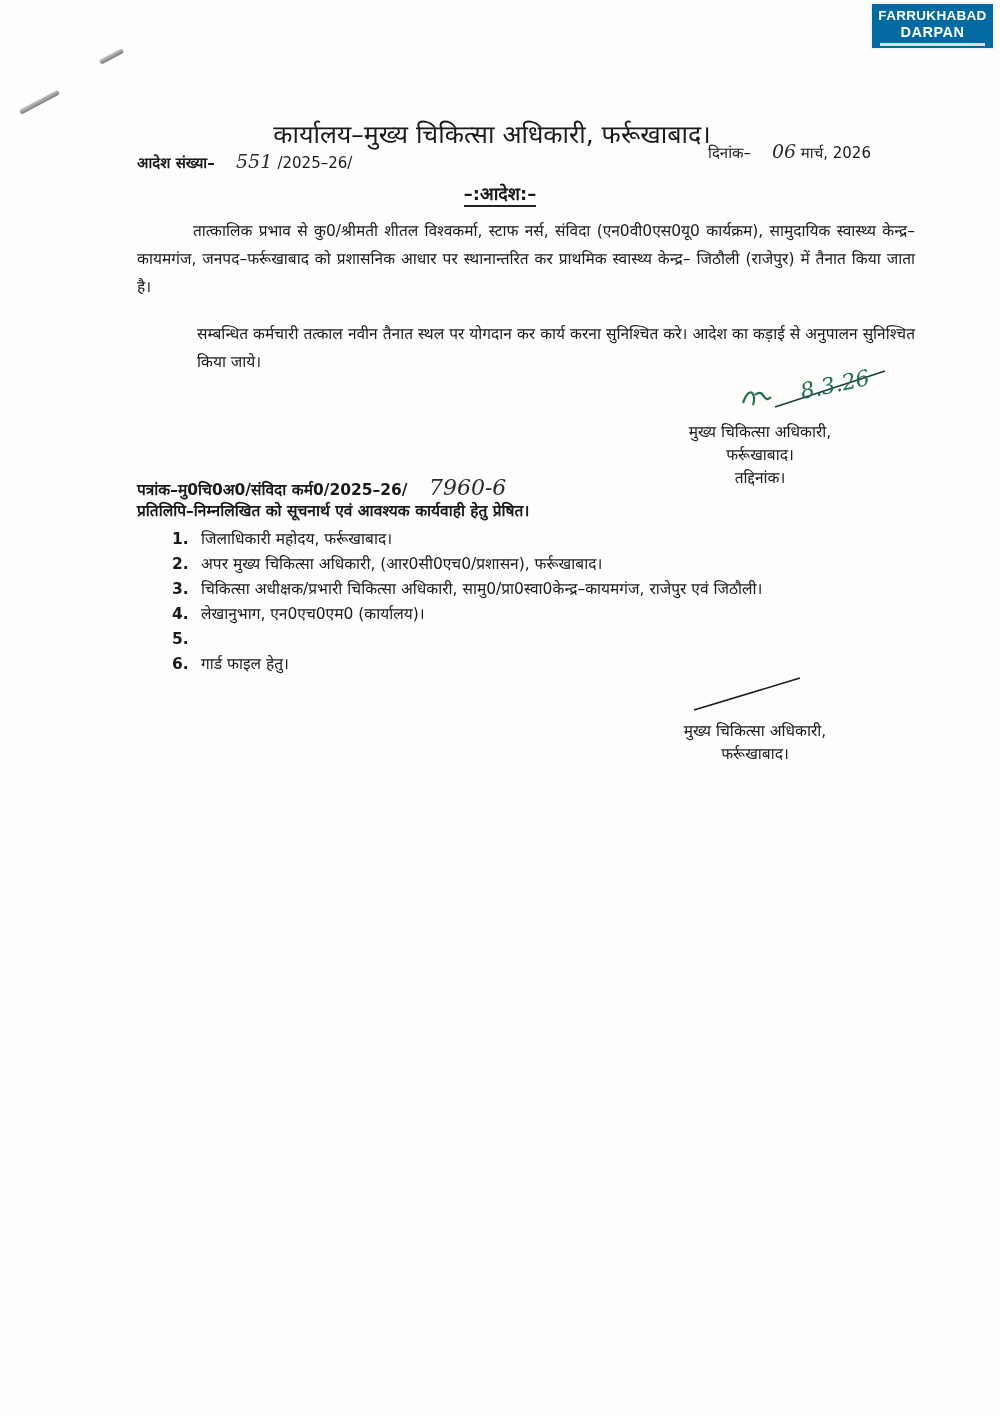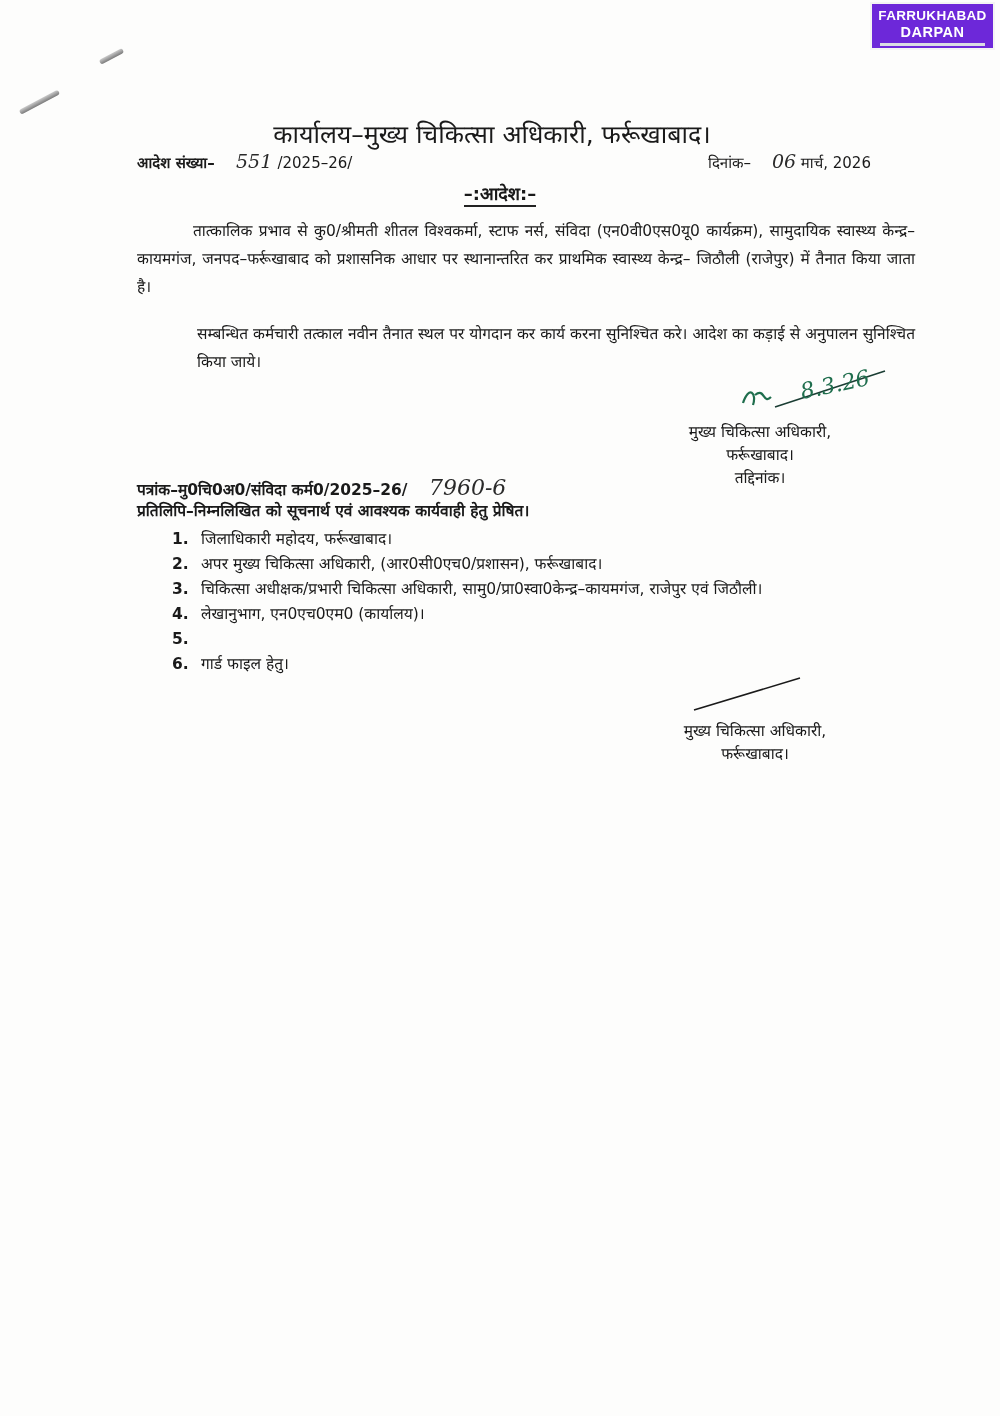--- a/index.html
+++ b/index.html
@@ -2,32 +2,32 @@
 <html><head>
 <meta charset="utf-8">
 <style>
   html, body { margin: 0; padding: 0; }
   body {
     width: 1000px; height: 1416px; background: #fdfdfc; position: relative; overflow: hidden;
     font-family: "DejaVu Sans", "Liberation Sans", sans-serif; color: #1a1a1a;
   }
   .abs { position: absolute; }
   .logo {
-    left: 870px; top: 2px; width: 125px; height: 48px; background: #6d28d9;
+    left: 870px; top: 2px; width: 125px; height: 48px; background: #0369a1;
     border: 2px solid #f4f4f4; box-sizing: border-box; color: #fff; text-align: center;
     font-family: "Liberation Sans", sans-serif; font-weight: bold;
   }
   .logo .l1 { font-size: 13.5px; line-height: 16px; margin-top: 4px; letter-spacing: 0.3px; }
   .logo .l2 { font-size: 14.5px; line-height: 16px; letter-spacing: 0.5px; }
   .logo .l3 { height: 3px; background: #d9dce3; margin: 3px 8px 0; }
   .pin { height: 5px; border-radius: 3px; background: linear-gradient(#c9c9c9, #7a7a7a); transform-origin: left center; }
   .title { left: 0; width: 984px; top: 116px; text-align: center; font-size: 25px; font-weight: 500; }
   .order-no { left: 137px; top: 150px; font-size: 15px; font-weight: bold; }
   .hand { font-family: "DejaVu Serif", serif; font-style: italic; font-weight: normal; font-size: 19px; color: #2a2a2a; margin-left: 16px; }
-  .date { left: 708px; top: 150px; font-size: 15px; }
+  .date { left: 708px; top: 140px; font-size: 15px; }
   .heading { left: 0; width: 1000px; top: 181px; text-align: center; font-size: 18px; font-weight: bold; }
   .heading span { border-bottom: 2px solid #222; padding-bottom: 1px; }
   .para { left: 137px; width: 778px; font-size: 15.5px; line-height: 28px; text-align: justify; }
   .p1 { top: 217px; text-indent: 56px; }
   .p2 { top: 320px; padding-left: 60px; width: 718px; }
   .sig { font-size: 15.5px; line-height: 23px; text-align: center; }
   .sig1 { left: 655px; top: 421px; width: 210px; }
   .sigmark { color: #1f6e4d; font-family: "DejaVu Serif", serif; font-style: italic; font-size: 22px; }
   .ref { left: 137px; top: 475px; font-size: 15.5px; font-weight: bold; }
   .cc { left: 137px; top: 499px; font-size: 15.5px; font-weight: bold; }

